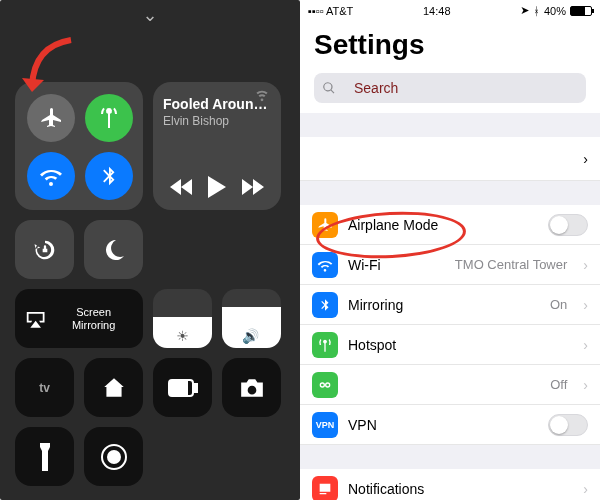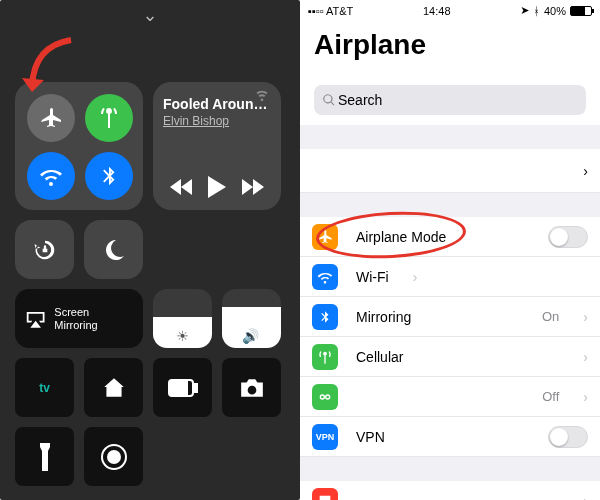--- a/index.html
+++ b/index.html
@@ -13,47 +13,47 @@
   .conn { width: 128px; height: 128px; display: grid; grid-template-columns: 1fr 1fr; grid-template-rows: 1fr 1fr; gap: 10px; padding: 12px; }
   .circ { width: 48px; height: 48px; border-radius: 50%; display: flex; align-items: center; justify-content: center; }
   .circ svg, .circ span { color: #fff; fill: #fff; }
   .c-plane { background: #6a6a6a; }
   .c-cell  { background: #3cc24c; }
   .c-wifi  { background: #0a7aff; }
   .c-bt    { background: #0a7aff; }
   .music { width: 128px; height: 128px; padding: 10px 10px 8px 10px; display: flex; flex-direction: column; position: relative; }
   .music-cast { position: absolute; top: 8px; right: 10px; color: #7f7f7f; }
   .music-title { color: #fff; font-size: 14px; font-weight: 600; white-space: nowrap; overflow: hidden; text-overflow: ellipsis; margin-top: 4px; }
-  .music-artist { color: #bdbdbd; font-size: 12px; margin-top: 2px; text-decoration: underline; }
+  .music-artist { color: #bdbdbd; font-size: 12px; margin-top: 2px; }
   .music-ctl { margin-top: auto; display: flex; justify-content: space-around; align-items: center; color: #fff; }
   .row2 { display: flex; gap: 10px; margin-top: 10px; }
   .pill { background: rgba(120,120,120,0.35); border-radius: 16px; display:flex; align-items:center; justify-content:center; color:#fff; }
   .sq { width:59px; height:59px; }
   .row3 { display:flex; gap:10px; margin-top:10px; }
-  .mirror { width:128px; height:59px; background:#111; border-radius:14px; display:flex; align-items:center; gap:8px; padding:0 10px; color:#fff;}
+  .mirror { width:128px; height:59px; background:#111; border-radius:14px; display:flex; align-items:center; gap:8px; padding:0 10px; color:#fff;text-align:center;}
   .mirror-text { font-size:11px; line-height:1.1; }
   .vbar { width:59px; height:59px; border-radius:14px; background:#3a3a3a; position:relative; overflow:hidden;}
   .vbar .fill-br { position:absolute; bottom:0; left:0; right:0; height:52%; background:#fff;}
   .vbar .fill-vol{ position:absolute; bottom:0; left:0; right:0; height:70%; background:#fff;}
   .vbar .ico { position:absolute; bottom:4px; left:0; right:0; text-align:center; font-size:14px; color:#555;}
   .row4{ display:flex; gap:10px; margin-top:10px;}
-  .big{ width:59px; height:59px; border-radius:8px; background:#111; display:flex; align-items:center; justify-content:center; color:#14b8a6;}
+  .big{ width:59px; height:59px; border-radius:16px; background:#111; display:flex; align-items:center; justify-content:center; color:#a3a3a3;}
   .arrow{ position:absolute; top:34px; left:16px; width:70px; height:70px; pointer-events:none;}
   
   .phone-right{ width:300px; height:388px; background:#f0f0f5; position:relative; font-size:14px;}
   .status{ display:flex; justify-content:space-between; align-items:center; padding:4px 8px 2px 8px; font-size:11px; color:#000; background:#fff;}
   .status .r{ display:flex; align-items:center; gap:4px;}
   .batt{ display:inline-block; width:22px; height:10px; border:1px solid #000; border-radius:2px; position:relative;}
   .batt::after{content:""; position:absolute; right:-3px; top:2px; width:2px; height:4px; background:#000;}
   .batt i{ display:block; height:100%; width:68%; background:#000;}
   .hdr{ background:#fff; padding:10px 14px 10px 14px;}
   .hdr h1{ font-size:28px; font-weight:700;}
-  .search{ margin-top:24px; background:#e6e6eb; border-radius:8px; height:30px; display:flex; align-items:center; padding:0 8px; color:#000000; gap:2px;}
+  .search{ margin-top:12px; background:#e6e6eb; border-radius:8px; height:30px; display:flex; align-items:center; padding:0 8px; color:#7f1d1d; gap:18px;}
   .gap{ height:24px; background:#f0f0f5;}
-  .row{ background:#fff; height:40px; display:flex; align-items:center; padding:0 12px; border-bottom:1px solid #e6e6e6; gap:18px;}
+  .row{ background:#fff; height:40px; display:flex; align-items:center; padding:0 12px; border-bottom:1px solid #e6e6e6; gap:10px;}
   .row .ic{ width:26px; height:26px; border-radius:6px; display:flex; align-items:center; justify-content:center;}
   .row .label{ color:#000;}
   .row .val{ margin-left:auto; color:#8a8a8e; font-size:13px;}
   .row .chevr{ color:#c5c5c8; margin-left:6px;}
   .toggle{ margin-left:auto; width:40px; height:22px; border-radius:11px; background:#e6e6e8; border:1px solid #d8d8dc; position:relative;}
   .toggle i{ position:absolute; left:1px; top:1px; width:18px; height:18px; background:#fff; border-radius:50%; box-shadow:0 1px 2px rgba(0,0,0,0.3);}
   .ic-orange{background:#ff9500;} .ic-blue{background:#0a7aff;} .ic-green{background:#3cc24c;} .ic-vpn{background:#0a7aff;} .ic-red{background:#ff3b30;}
   .ic svg{ fill:#fff; }
   .ellipse{ position:absolute; border:3px solid #e4352a; border-radius:50%; width:150px; height:46px; left:16px; top:212px; transform:rotate(-3deg); pointer-events:none;}
   .profile-row{ background:#fff; height:44px; display:flex; align-items:center; justify-content:flex-end; padding:0 12px; border-bottom:1px solid #e6e6e6;}
@@ -193,21 +193,21 @@
         <span>➤</span>
         <span>ᚼ</span>
         <span>40%</span>
         <span class="batt">
             <i></i>
           </span>
       </span>
     </div>
 
     <div class="hdr">
-      <h1>Airplane</h1>
+      <h1>Settings</h1>
       <div class="search">
         <svg width="14" height="14" viewBox="0 0 24 24" fill="#8a8a8e">
             <path d="M10 2a8 8 0 0 1 6.3 13l5 5-1.4 1.4-5-5A8 8 0 1 1 10 2zm0 2a6 6 0 1 0 0 12 6 6 0 0 0 0-12z"></path>
           </svg>
         <span>Search</span>
       </div>
     </div>
 
     <div class="gap"></div>
     <div class="profile-row">
@@ -226,39 +226,40 @@
           <i></i>
         </div>
     </div>
     <div class="row">
       <div class="ic ic-blue">
           <svg width="16" height="16" viewBox="0 0 24 24">
             <path d="M12 18a2 2 0 1 0 0 4 2 2 0 0 0 0-4zm0-12C7.6 6 3.7 7.8 1 10.6l2 2A13 13 0 0 1 12 8c3.5 0 6.7 1.4 9 3.7l2-2A16 16 0 0 0 12 6zm0 6c-2.5 0-4.7 1-6.3 2.6l2 2A6 6 0 0 1 12 14a6 6 0 0 1 4.3 1.8l2-2A9 9 0 0 0 12 12z"></path>
           </svg>
         </div>
       <span class="label">Wi-Fi</span>
+      <span class="val">TMO Central Tower</span>
       <span class="chevr">›</span>
     </div>
     <div class="row">
       <div class="ic ic-blue">
           <svg width="14" height="16" viewBox="0 0 24 24">
             <path d="M12 2v8L7 5 5.6 6.4 11 12l-5.4 5.6L7 19l5-5v8l6-6-4-4 4-4z"></path>
           </svg>
         </div>
       <span class="label">Mirroring</span>
       <span class="val">On</span>
       <span class="chevr">›</span>
     </div>
     <div class="row">
       <div class="ic ic-green">
           <svg width="16" height="16" viewBox="0 0 24 24">
             <path d="M12 4a3 3 0 0 0-1 5.8V22h2V9.8A3 3 0 0 0 12 4zM5 3l1.5 1.4A8 8 0 0 0 6 12H4a10 10 0 0 1 1-9zm14 0a10 10 0 0 1 1 9h-2a8 8 0 0 0-.5-7.6z"></path>
           </svg>
         </div>
-      <span class="label">Cellular</span>
+      <span class="label">Hotspot</span>
       <span class="val"></span>
         <span class="chevr">›</span>
     </div>
     <div class="row">
       <div class="ic ic-green">
           <svg width="16" height="16" viewBox="0 0 24 24">
             <path d="M8 8a4 4 0 1 1 0 8 4 4 0 0 1 0-8zm8 0a4 4 0 1 1 0 8 4 4 0 0 1 0-8zM8 10a2 2 0 1 0 0 4 2 2 0 0 0 0-4zm8 0a2 2 0 1 0 0 4 2 2 0 0 0 0-4z"></path>
           </svg>
         </div>
       <span class="val">Off</span>
@@ -271,20 +272,21 @@
           <i></i>
         </div>
     </div>
     <div class="gap"></div>
     <div class="row">
       <div class="ic ic-red">
           <svg width="16" height="16" viewBox="0 0 24 24">
             <path d="M4 4h16v12H4zM4 18h10v2H4z"></path>
           </svg>
         </div>
+      <span class="label">Notifications</span>
       <span class="val"></span>
         <span class="chevr">›</span>
     </div>
 
     <div class="ellipse"></div>
   </div>
 
 </div>
 
 </body></html>

